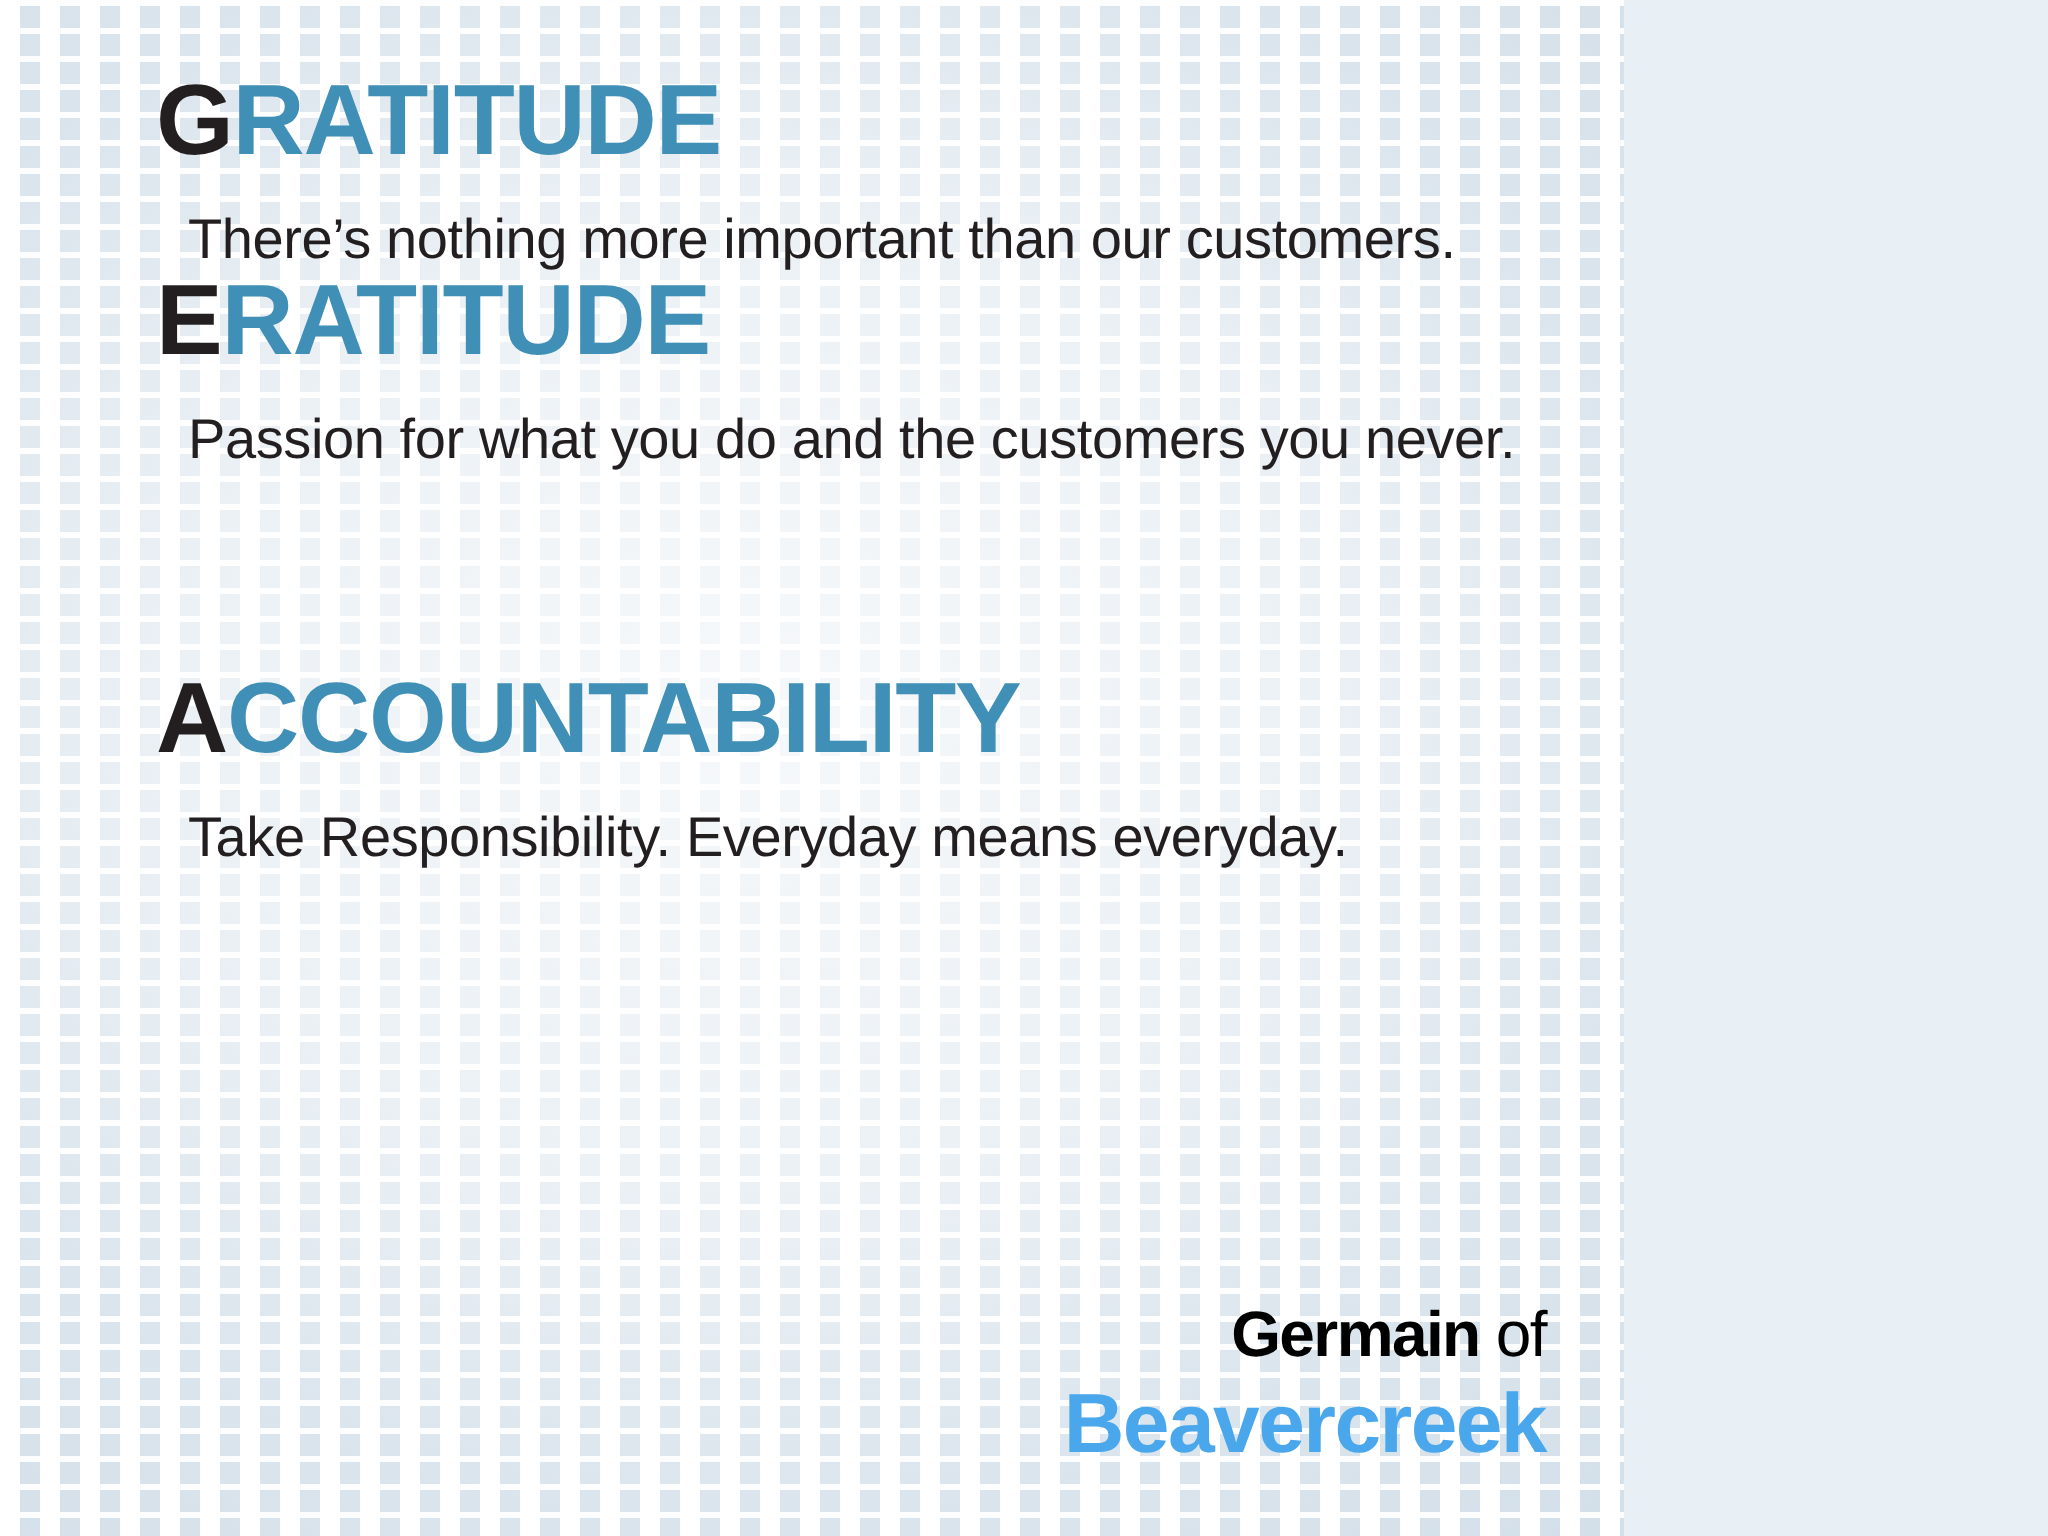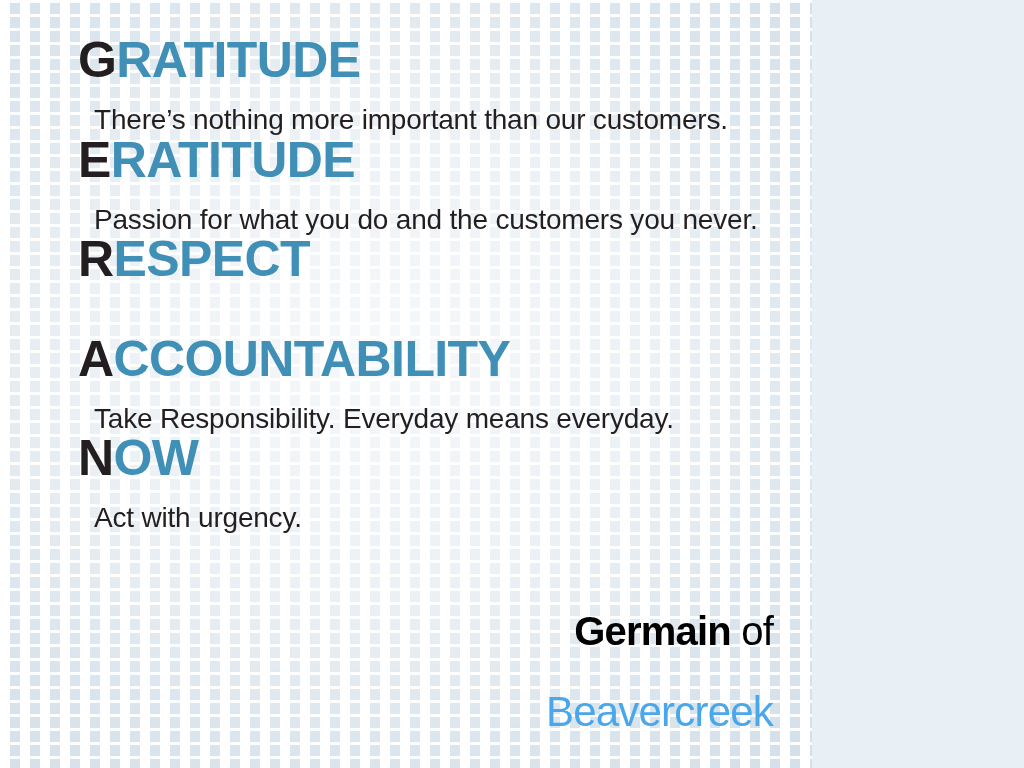--- a/index.html
+++ b/index.html
@@ -103,41 +103,40 @@
   
   .logo {
     position: absolute;
     right: 39px;
     bottom: 33px;
     text-align: right;
     line-height: 1;
   }
   .logo-line1 {
     font-family: "Liberation Sans", sans-serif;
-    font-size: 40px;
+    font-size: 32px;
     line-height: 44px;
     color: #000000;
     white-space: nowrap;
     letter-spacing: -0.8px;
   }
   .logo-brand {
     font-weight: bold;
   }
   .logo-of {
     font-weight: normal;
   }
   .logo-line2 {
     font-family: "Liberation Sans", sans-serif;
-    font-weight: normal;
+    font-weight: bold;
     font-size: 42px;
     line-height: 46px;
     color: #4aa7ec;
     white-space: nowrap;
     letter-spacing: -0.8px;
-    margin-top: 36px;
   }
 </style>
 </head>
 <body>
 
 <div id="poster">
 
   <div id="bg-texture"></div>
   <div id="bg-lines"></div>
   <div id="bg-wash"></div>
@@ -150,34 +149,29 @@
         <div class="value-heading"><span class="initial">G</span><span class="rest">RATITUDE</span></div>
         <div class="value-desc">There’s nothing more important than our customers.</div>
       </div>
 
       <div class="value-item">
         <div class="value-heading"><span class="initial">E</span><span class="rest">RATITUDE</span></div>
         <div class="value-desc">Passion for what you do and the customers you never.</div>
       </div>
 
       <div class="value-item">
-        <div class="value-heading"><span class="initial">R</span><span class="rest">ESPECT</span></div>
       </div>
 
 
       <div class="value-item">
         <div class="value-heading"><span class="initial">A</span><span class="rest">CCOUNTABILITY</span></div>
         <div class="value-desc">Take Responsibility. Everyday means everyday.</div>
       </div>
 
 
-      <div class="value-item">
-        <div class="value-heading"><span class="initial">N</span><span class="rest">OW</span></div>
-        <div class="value-desc">Act with urgency.</div>
-      </div>
 
     </div>
 
     <div class="logo">
       <div class="logo-line1"><span class="logo-brand">Germain</span><span class="logo-of"> of</span></div>
       <div class="logo-line2">Beavercreek</div>
     </div>
 
   </div>
 </div>

